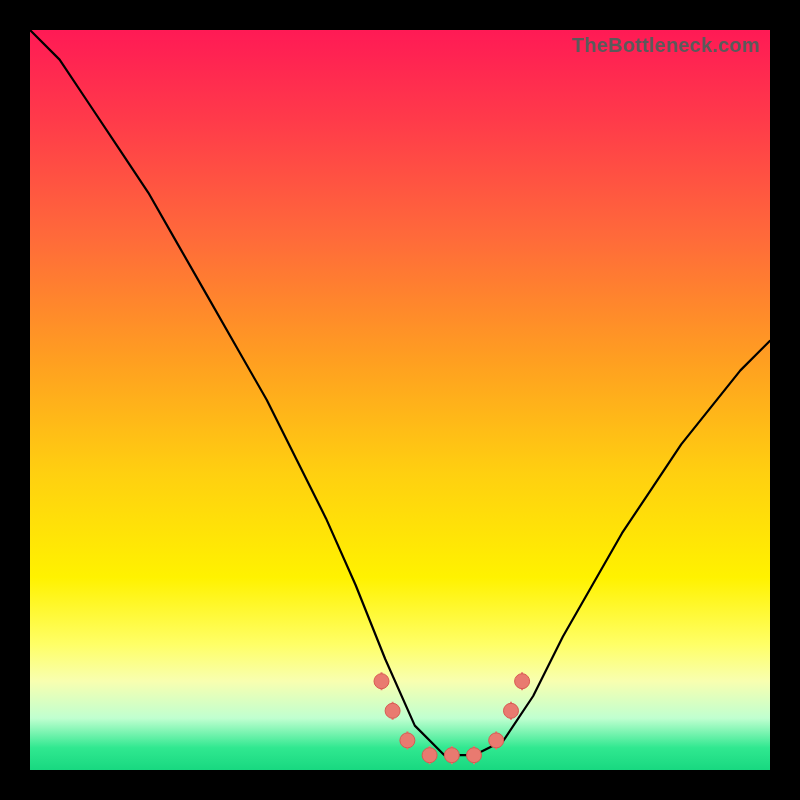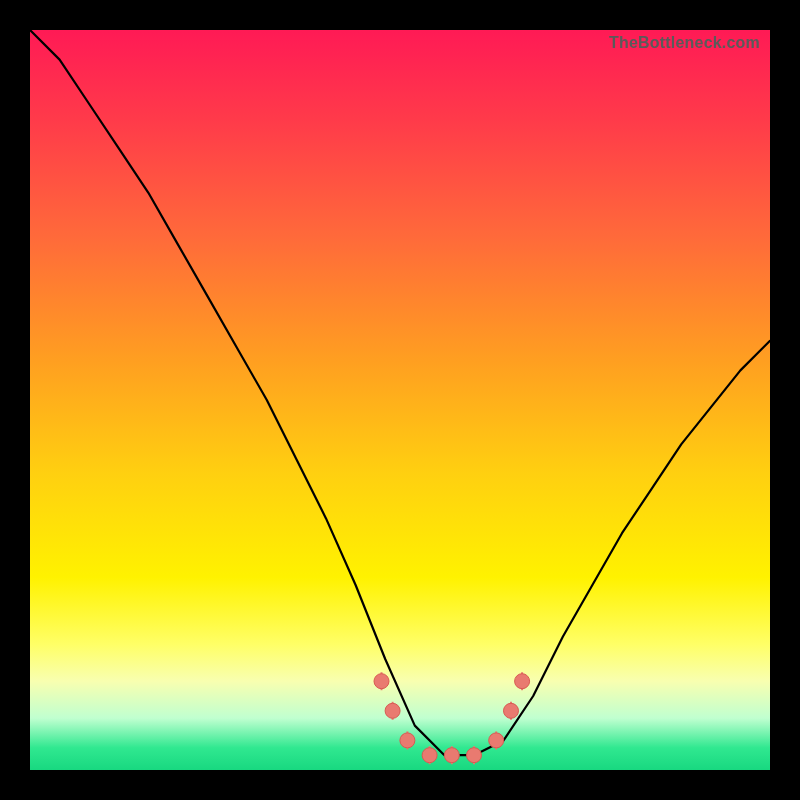--- a/index.html
+++ b/index.html
@@ -36,21 +36,21 @@
       #c0ffd0 93%,
       #30e890 97%,
       #18d880 100%
     );
   }
   .watermark {
     position: absolute;
     top: 4px;
     right: 10px;
     color: #5a5a5a;
-    font-size: 16px;
+    font-size: 20px;
     font-weight: 600;
     letter-spacing: 0.2px;
     user-select: none;
   }
   svg.curve {
     position: absolute;
     left: 0;
     top: 0;
     width: 740px;
     height: 740px;

